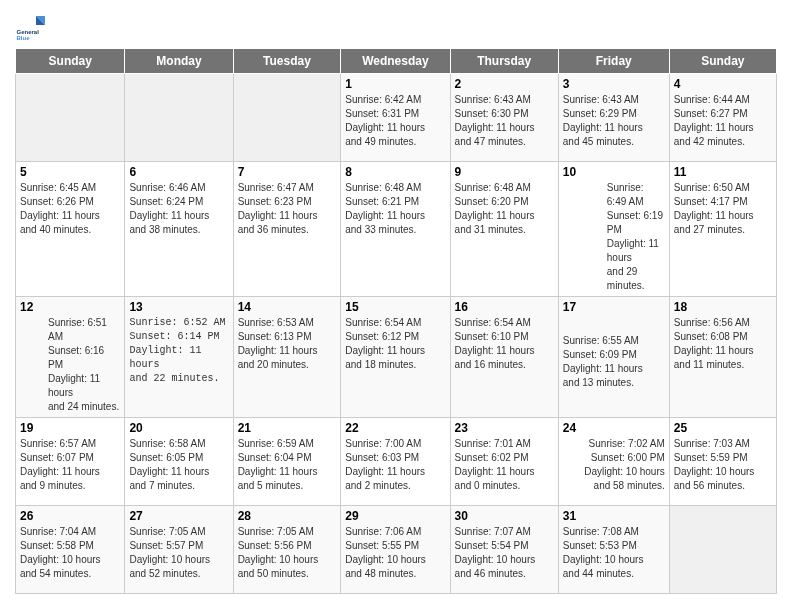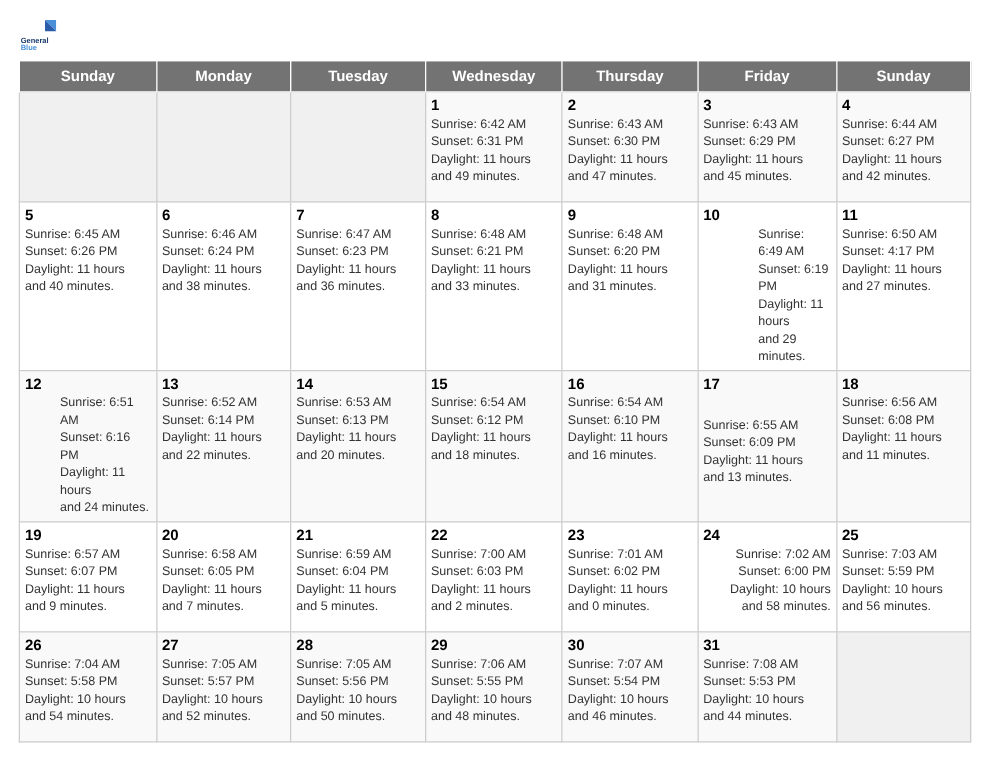--- a/index.html
+++ b/index.html
@@ -207,21 +207,21 @@
         <tr>
           <td>
             <div class="day-num">12</div>
             <div class="day-info" style="white-space: pre-line; margin-left: 28px;">Sunrise: 6:51 AM
 Sunset: 6:16 PM
 Daylight: 11 hours
 and 24 minutes.</div>
           </td>
           <td>
             <div class="day-num">13</div>
-            <div class="day-info" style="white-space: pre-line;">Sunrise: 6:52 AM
+            <div class="day-info" style="white-space: pre-line; font-family: Liberation Mono, monospace;">Sunrise: 6:52 AM
 Sunset: 6:14 PM
 Daylight: 11 hours
 and 22 minutes.</div>
           </td>
           <td>
             <div class="day-num">14</div>
             <div class="day-info" style="white-space: pre-line;">Sunrise: 6:53 AM
 Sunset: 6:13 PM
 Daylight: 11 hours
 and 20 minutes.</div>

